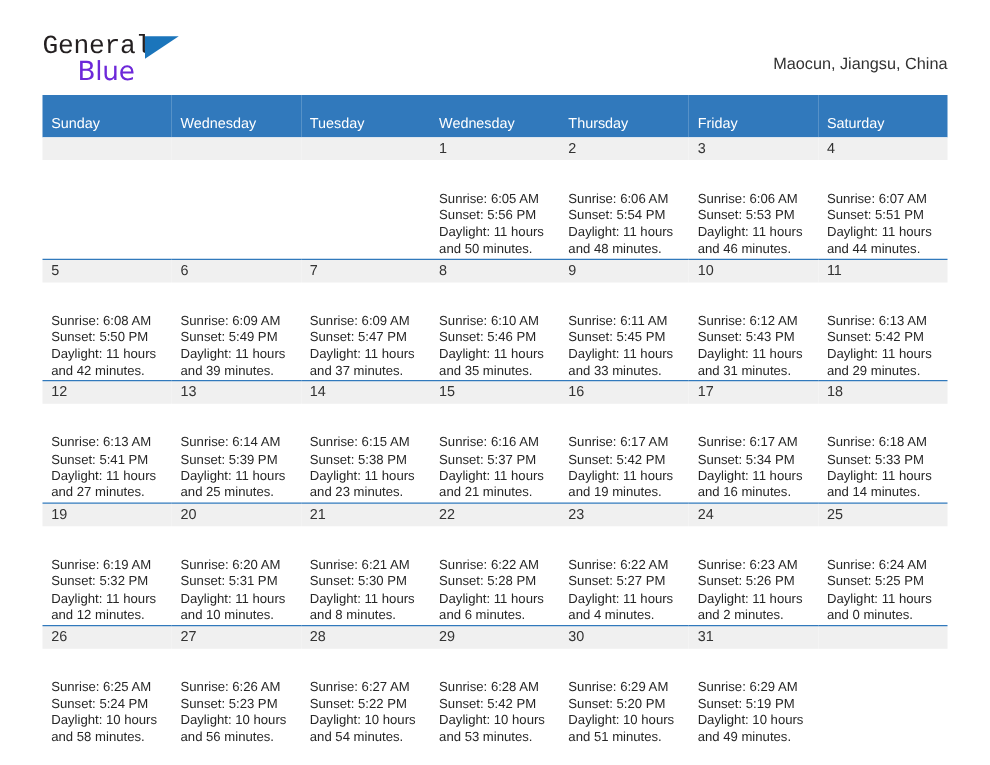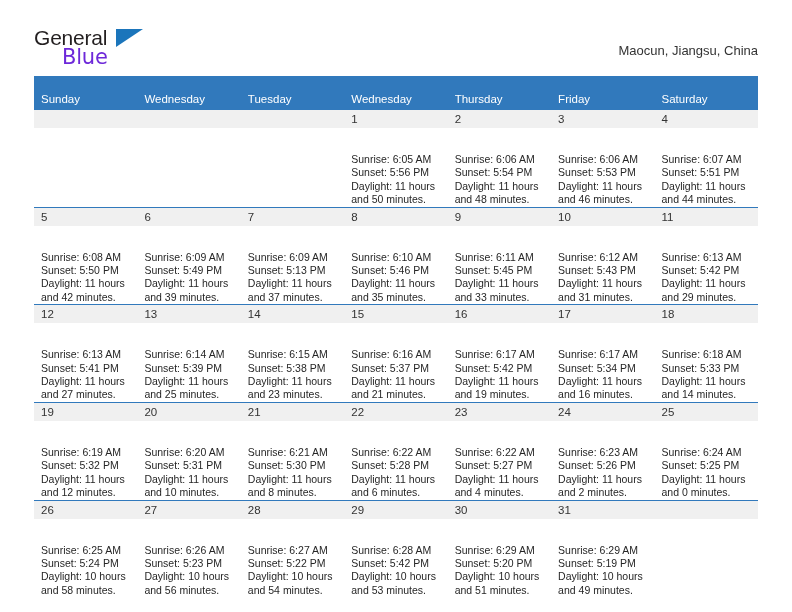--- a/index.html
+++ b/index.html
@@ -39,21 +39,21 @@
     height: 46px;
     flex: 0 0 auto;
   }
   .logo-general {
     position: absolute;
     left: 0;
     top: 0;
     font-size: 21px;
     letter-spacing: -0.2px;
     color: #231f20;
-    font-family: Liberation Sans, sans-serif;
+    font-family: Liberation Mono, monospace;
   }
   .logo-blue {
     position: absolute;
     left: 28px;
     top: 19px;
     font-size: 21px;
     letter-spacing: -0.2px;
     color: #6d28d9;
     font-family: "DejaVu Sans", sans-serif;
   }
@@ -232,21 +232,21 @@
             <div class="cell-body">
               <div>Sunrise: 6:09 AM</div>
               <div>Sunset: 5:49 PM</div>
               <div class="daylight">Daylight: 11 hours and 39 minutes.</div>
             </div>
           </td>
           <td>
             <div class="daynum">7</div>
             <div class="cell-body">
               <div>Sunrise: 6:09 AM</div>
-              <div>Sunset: 5:13 PM</div>
+              <div>Sunset: 5:47 PM</div>
               <div class="daylight">Daylight: 11 hours and 37 minutes.</div>
             </div>
           </td>
           <td>
             <div class="daynum">8</div>
             <div class="cell-body">
               <div>Sunrise: 6:10 AM</div>
               <div>Sunset: 5:46 PM</div>
               <div class="daylight">Daylight: 11 hours and 35 minutes.</div>
             </div>

